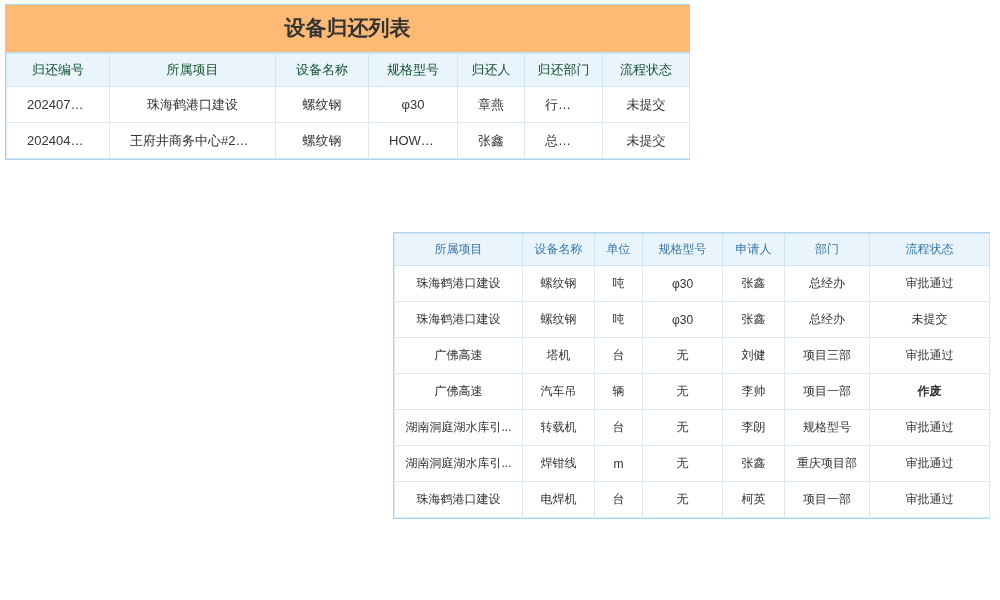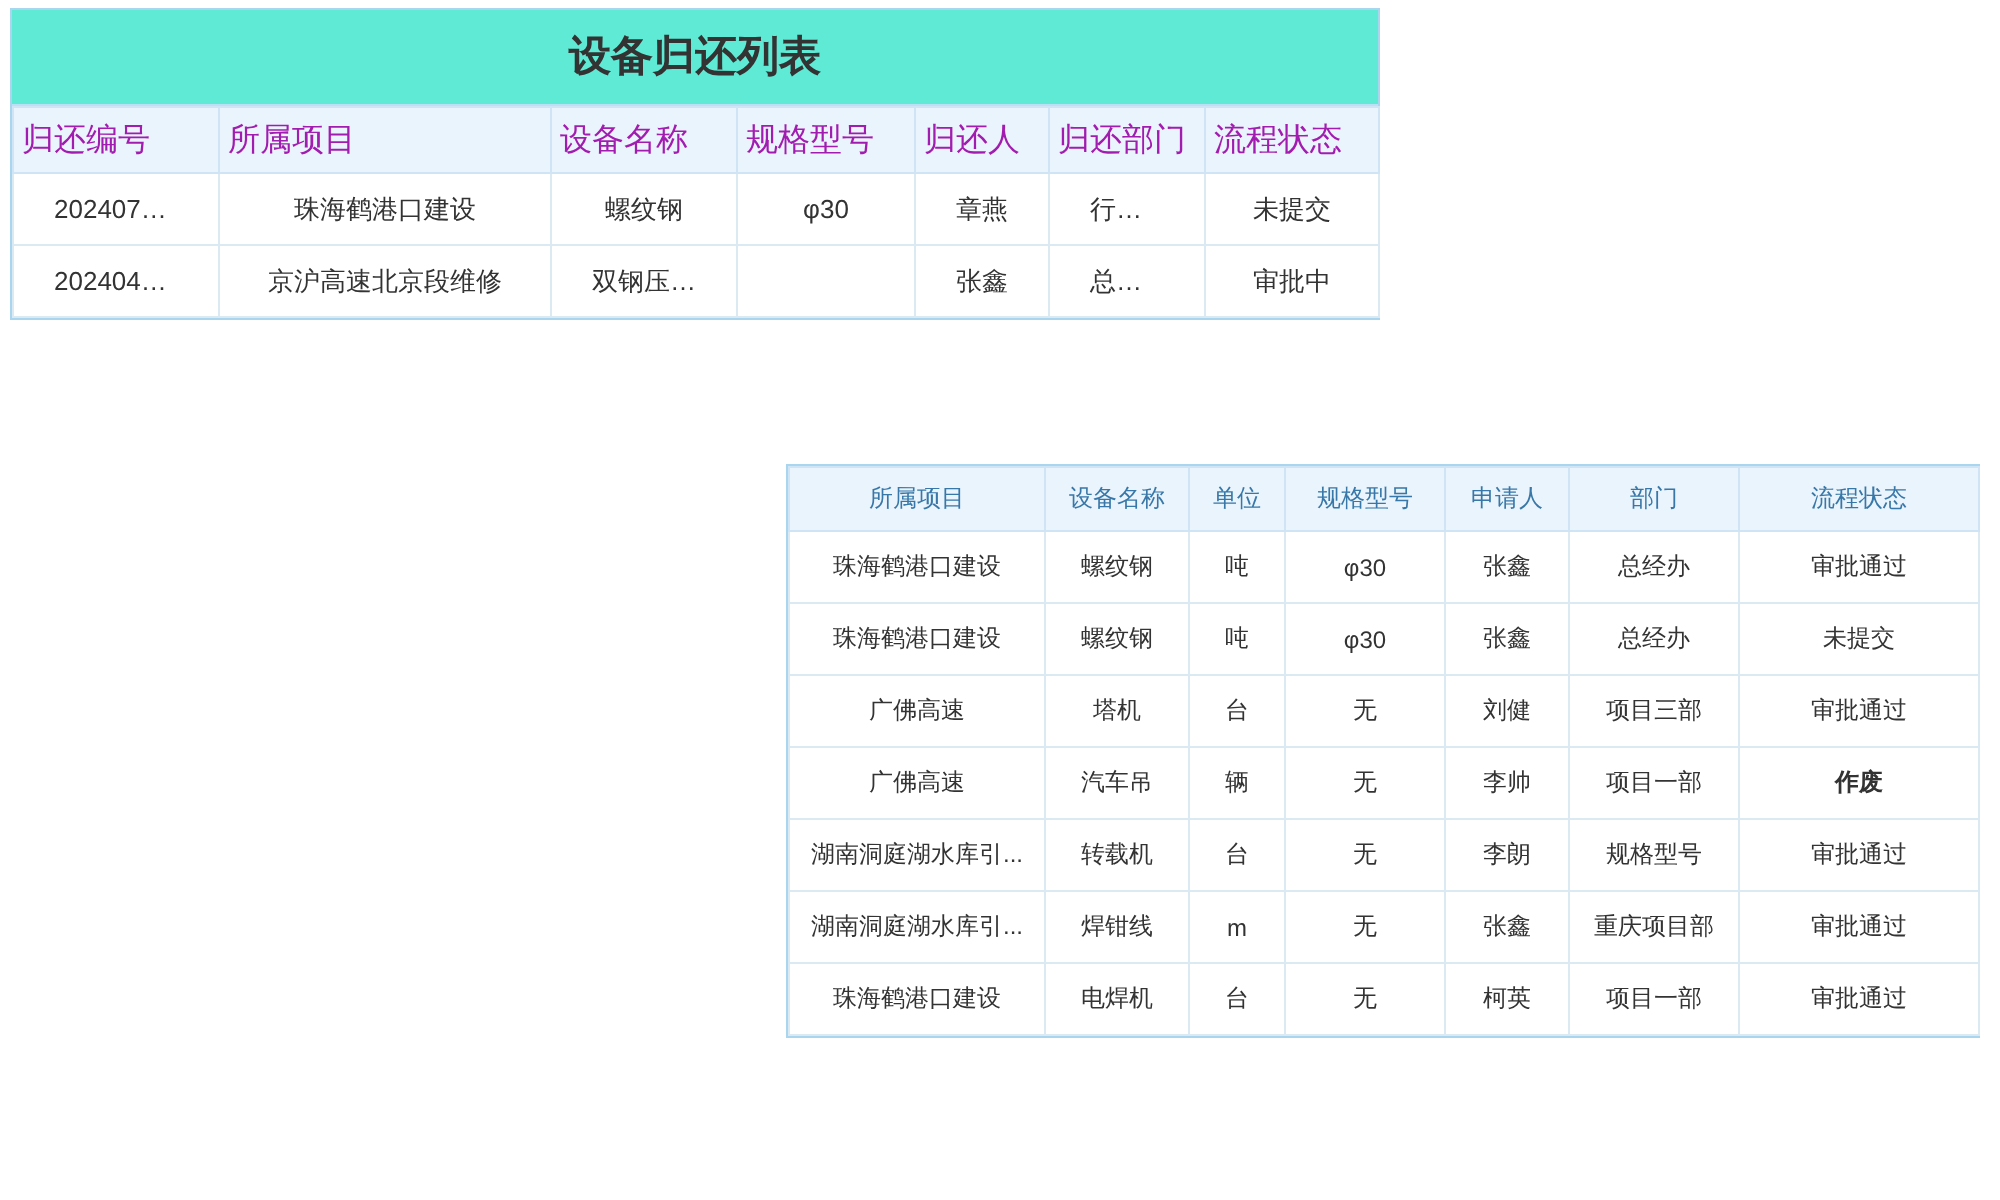--- a/index.html
+++ b/index.html
@@ -22,35 +22,35 @@
     background: #ffffff;
     box-sizing: border-box;
   }
   #panel-return .panel-title {
     text-align: center;
     font-size: 21px;
     font-weight: bold;
     color: #333333;
     padding: 9px 0 10px 0;
     border-bottom: 1px solid #bcdff5;
-    background: #5eead4;
+    background: #fdba74;
   }
   #panel-return table {
     border-collapse: collapse;
     width: 100%;
     table-layout: fixed;
   }
   #panel-return thead th {
     background: #eaf4fd;
-    color: #a21caf;
-    font-size: 16px;
+    color: #14532d;
+    font-size: 13px;
     font-weight: normal;
     height: 32px;
     border: 1px solid #cfe5f5;
-    text-align: left;
+    text-align: center;
     padding: 0 4px;
   }
   #panel-return tbody td {
     height: 35px;
     font-size: 13px;
     color: #333333;
     border: 1px solid #dbe9f3;
     text-align: center;
     padding: 0 20px;
     white-space: nowrap;
@@ -139,27 +139,27 @@
         <tr>
           <td>2024070001</td>
           <td>珠海鹤港口建设</td>
           <td>螺纹钢</td>
           <td>φ30</td>
           <td>章燕</td>
           <td>行政部</td>
           <td>未提交</td>
         </tr>
         <tr>
-          <td>2024040003</td>
-          <td>京沪高速北京段维修</td>
-          <td>双钢压路机</td>
-          <td></td>
+          <td>2024040004</td>
+          <td>王府井商务中心#2楼遗留...</td>
+          <td>螺纹钢</td>
+          <td>HOWO/25</td>
           <td>张鑫</td>
           <td>总经办</td>
-          <td>审批中</td>
+          <td>未提交</td>
         </tr>
       </tbody>
   </table>
 </div>
 
 <div id="panel-request">
   <table>
     <colgroup>
       <col style="width:128px">
         <col style="width:72px">

